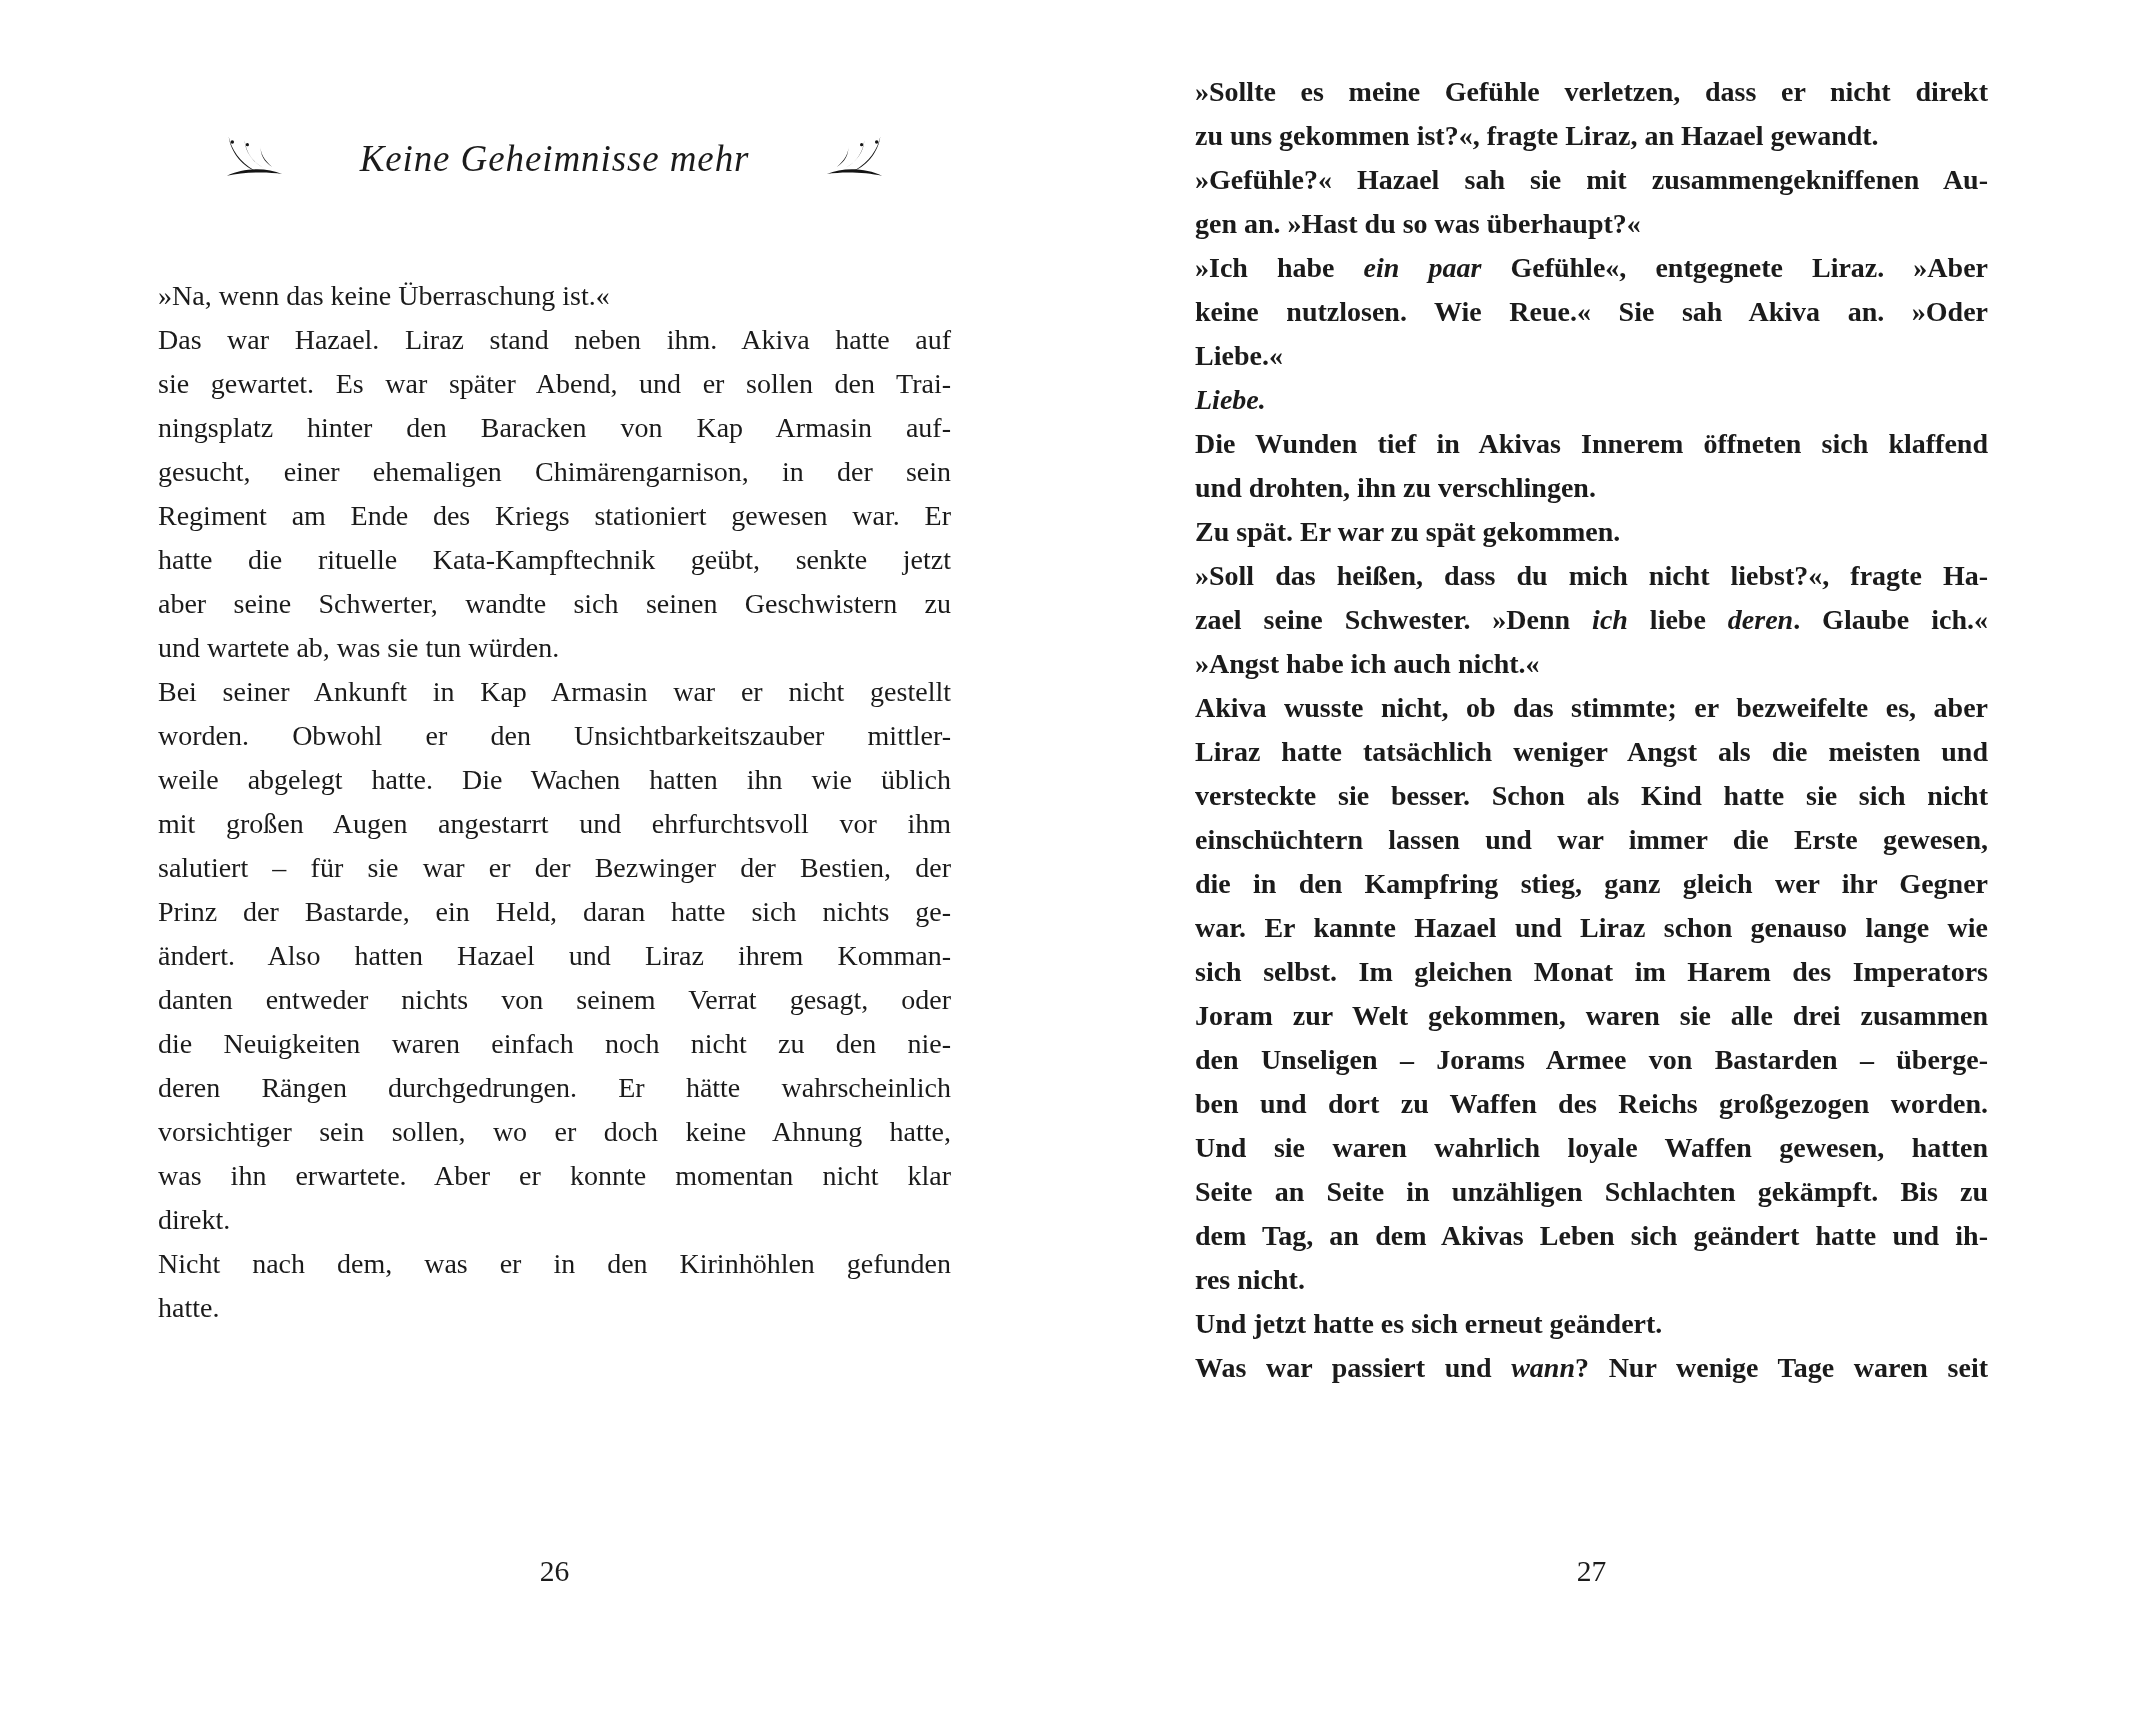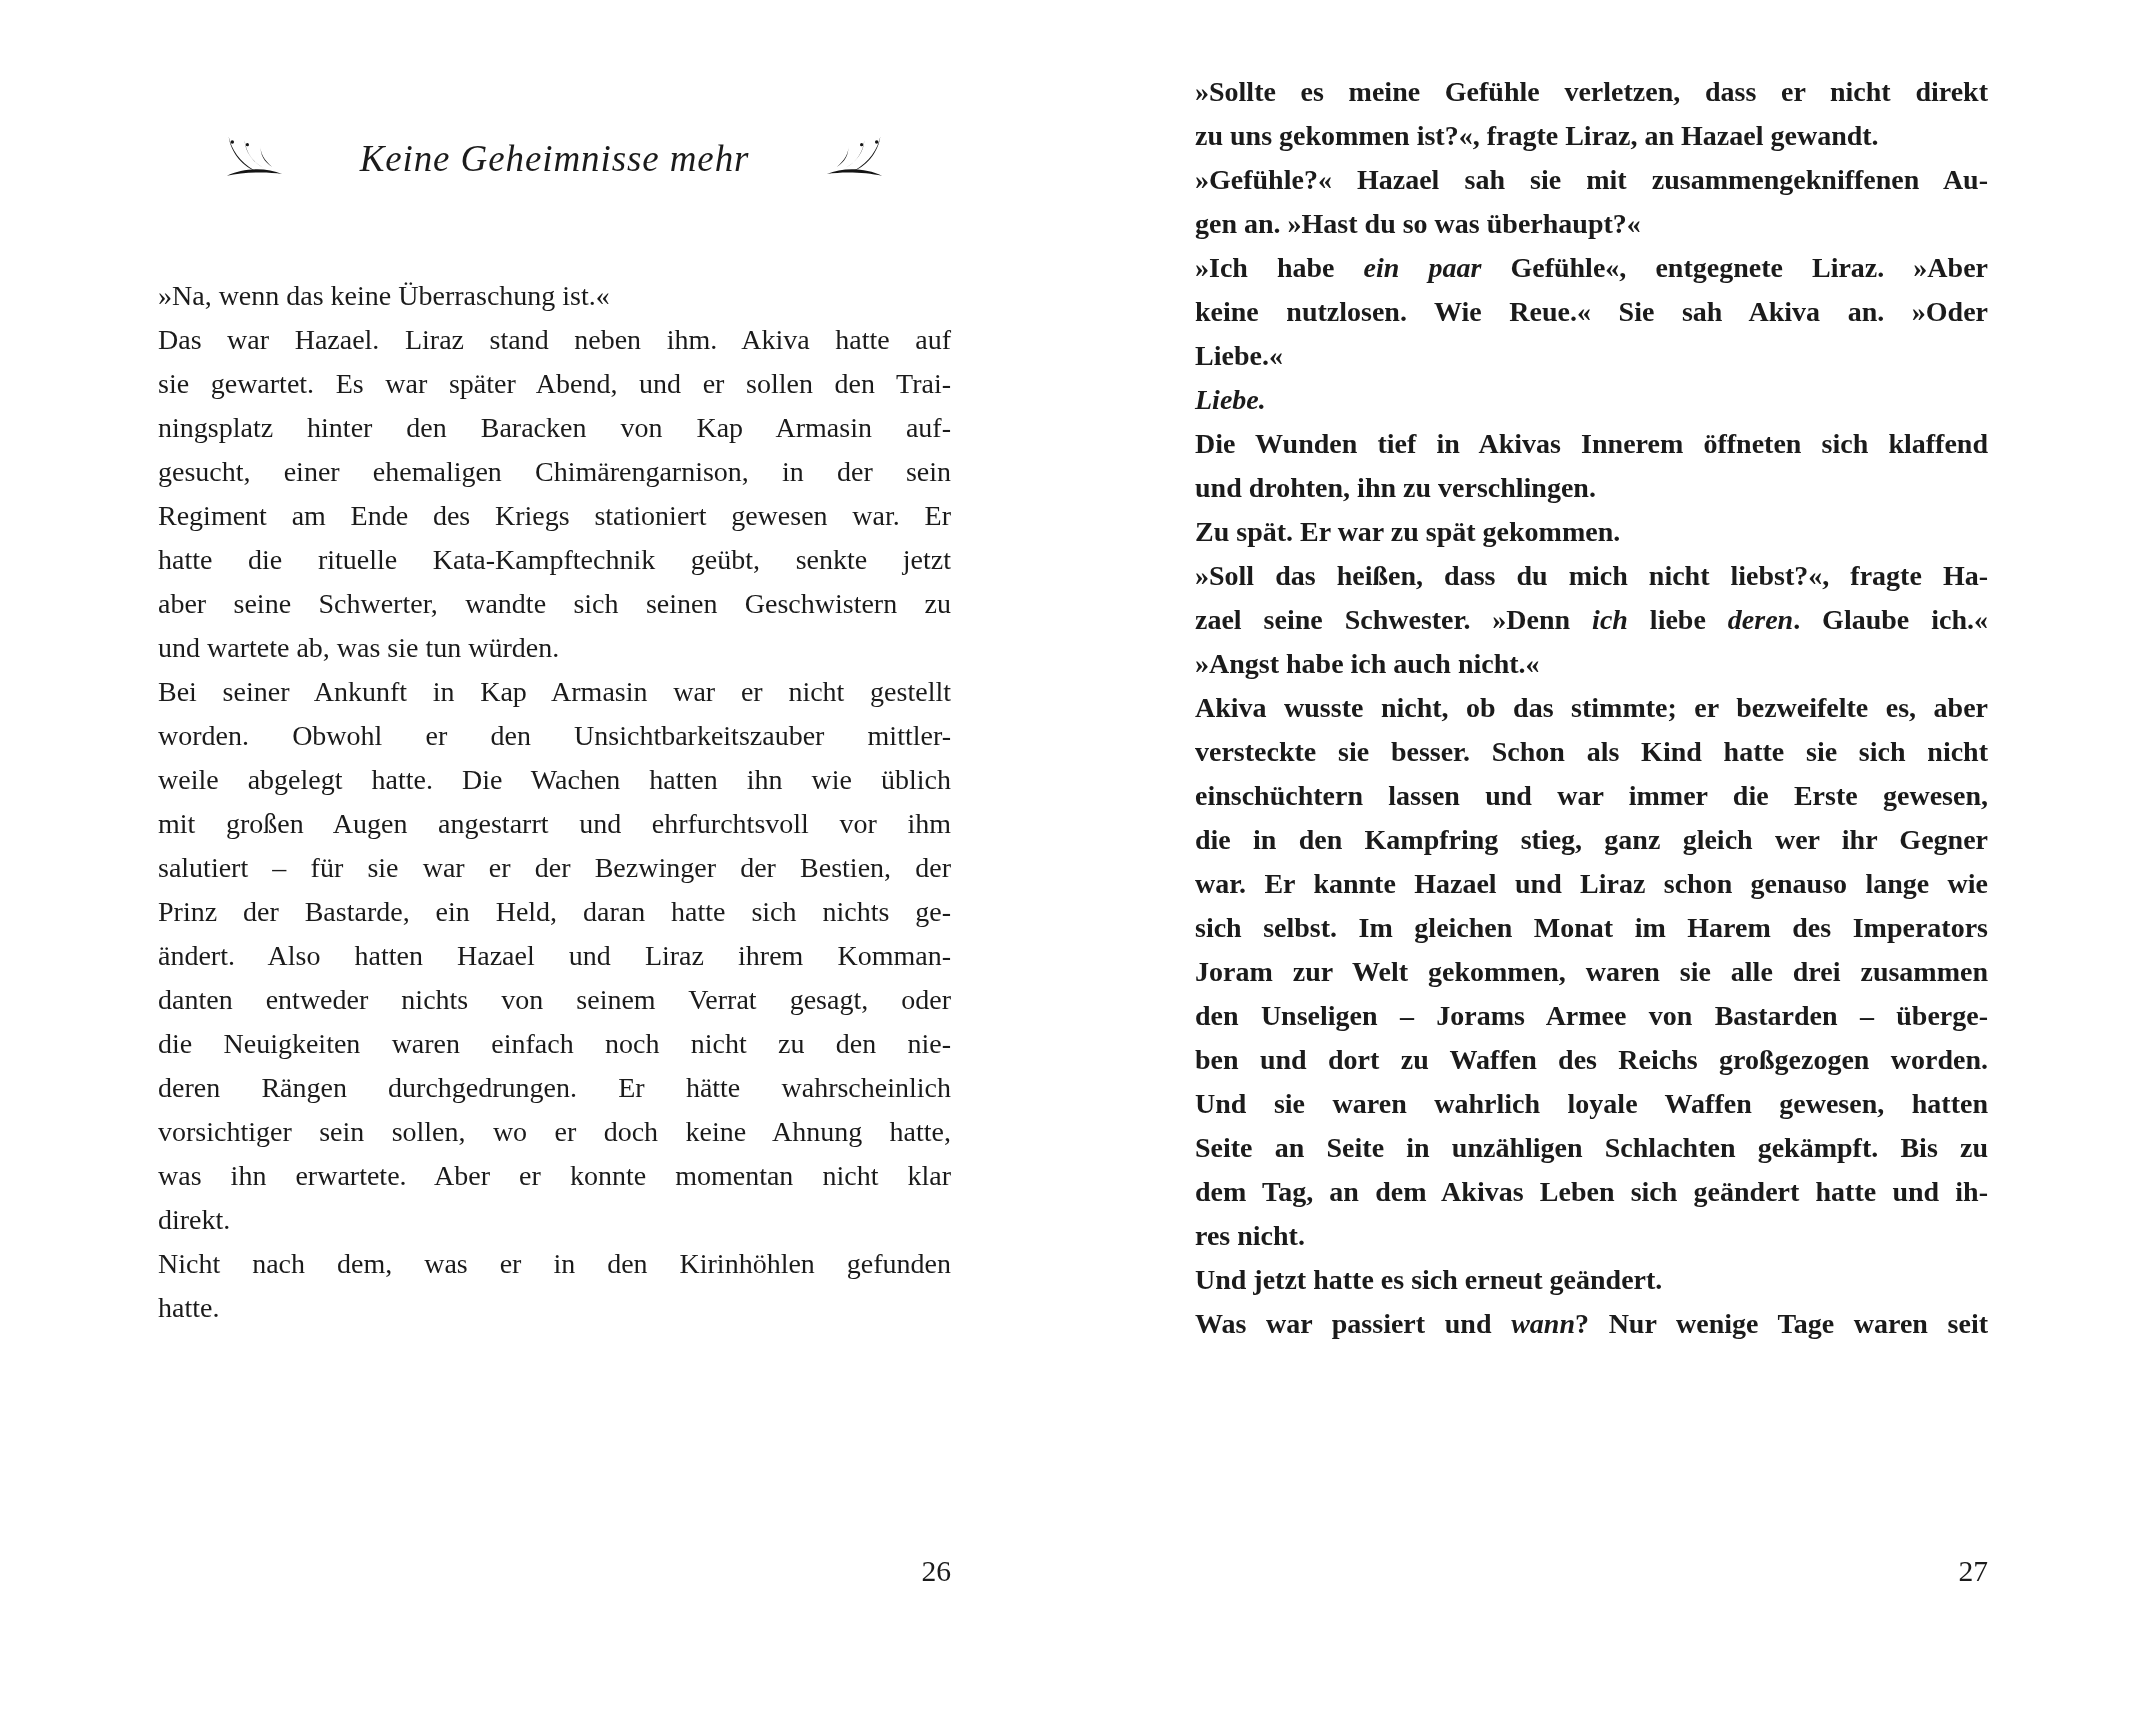--- a/index.html
+++ b/index.html
@@ -27,21 +27,21 @@
     font-size: 28px; line-height: 44px;
   }
   .text-left  { left: 158px;  top: 274px; }
   .text-right { left: 1195px; top: 70px; font-weight: bold; }
 
   .line { text-align: justify; text-align-last: justify; }
   .line.para-end { text-align-last: left; }
 
   .page-number {
     position: absolute; top: 1555px; width: 793px;
-    text-align: right; font-size: 29.6px;
+    text-align: center; font-size: 29.6px;
   }
   .num-left  { left: 158px; }
   .num-right { left: 1195px; }
 </style>
 </head>
 <body>
 
 <div class="spread">
 
   <section class="page">
@@ -111,20 +111,21 @@
         <div class="line">keine nutzlosen. Wie Reue.« Sie sah Akiva an. »Oder</div>
         <div class="line para-end">Liebe.«</div>
         <div class="line para-end"><i>Liebe.</i></div>
         <div class="line">Die Wunden tief in Akivas Innerem öffneten sich klaffend</div>
         <div class="line para-end">und drohten, ihn zu verschlingen.</div>
         <div class="line para-end">Zu spät. Er war zu spät gekommen.</div>
         <div class="line">»Soll das heißen, dass du mich nicht liebst?«, fragte Ha-</div>
         <div class="line">zael seine Schwester. »Denn <i>ich</i> liebe <i>deren</i>. Glaube ich.«</div>
         <div class="line para-end">»Angst habe ich auch nicht.«</div>
         <div class="line">Akiva wusste nicht, ob das stimmte; er bezweifelte es, aber</div>
+        <div class="line">Liraz hatte tatsächlich weniger Angst als die meisten und</div>
         <div class="line">versteckte sie besser. Schon als Kind hatte sie sich nicht</div>
         <div class="line">einschüchtern lassen und war immer die Erste gewesen,</div>
         <div class="line">die in den Kampfring stieg, ganz gleich wer ihr Gegner</div>
         <div class="line">war. Er kannte Hazael und Liraz schon genauso lange wie</div>
         <div class="line">sich selbst. Im gleichen Monat im Harem des Imperators</div>
         <div class="line">Joram zur Welt gekommen, waren sie alle drei zusammen</div>
         <div class="line">den Unseligen – Jorams Armee von Bastarden – überge-</div>
         <div class="line">ben und dort zu Waffen des Reichs großgezogen worden.</div>
         <div class="line">Und sie waren wahrlich loyale Waffen gewesen, hatten</div>
         <div class="line">Seite an Seite in unzähligen Schlachten gekämpft. Bis zu</div>

